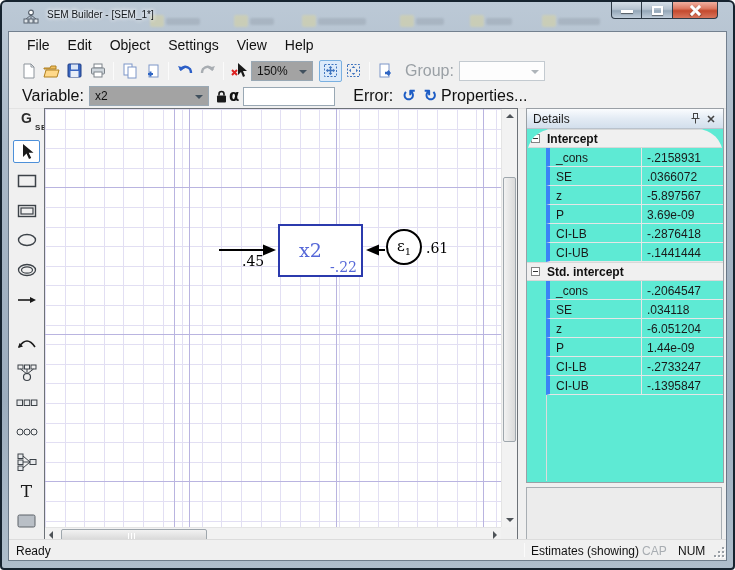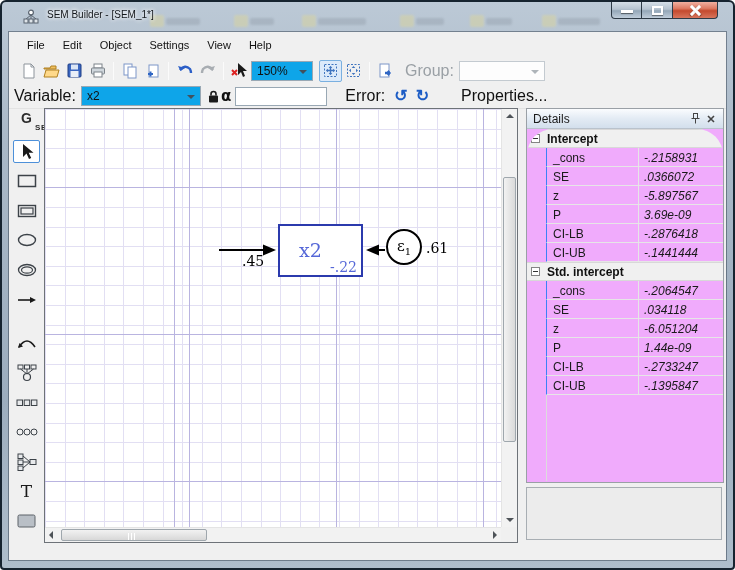--- a/index.html
+++ b/index.html
@@ -25,27 +25,27 @@
     background:linear-gradient(180deg,#f0b0a0 0%,#dd7a63 40%,#c44a2e 55%,#d8755c 100%); }
   .min-glyph { position:absolute; left:9px; bottom:5px; width:12px; height:3px; background:#fff; box-shadow:0 1px 1px rgba(0,0,0,.5); }
   .max-glyph { position:absolute; left:10px; top:4px; width:11px; height:9px; border:2px solid #fff; box-shadow:0 1px 1px rgba(0,0,0,.4); }
   .x-glyph { position:absolute; left:16px; top:3px; width:13px; height:11px; }
   .x-glyph:before,.x-glyph:after { content:""; position:absolute; left:5px; top:-1px; width:3px; height:13px; background:#fff; box-shadow:0 1px 1px rgba(0,0,0,.4); }
   .x-glyph:before { transform:rotate(45deg); } .x-glyph:after { transform:rotate(-45deg); }
 
   .content { position:absolute; left:7px; top:30px; right:7px; bottom:8px; background:#f0f0f0; outline:1px solid rgba(30,45,60,.45); }
 
   .menubar { position:absolute; left:0; top:0; right:0; height:25px; display:flex; align-items:center; padding-left:9px; }
-  .menu-item { font-size:11px; color:#111; padding:4px 9px; }
+  .menu-item { font-size:14px; color:#111; padding:4px 9px; }
 
   .toolbar1 { position:absolute; left:0; top:25px; right:0; height:27px; display:flex; align-items:center; padding-left:8px; }
-  .toolbar2 { position:absolute; left:0; top:52px; right:0; height:25px; display:flex; align-items:center; border-bottom:1px solid #e3e3e3; }
+  .toolbar2 { position:absolute; left:0; top:52px; right:0; height:25px; display:flex; align-items:center; padding-left:8px; border-bottom:1px solid #e3e3e3; }
   .tbtn { width:23px; height:22px; display:flex; align-items:center; justify-content:center; }
   .tsep { width:1px; height:18px; background:#d2d2d2; border-right:1px solid #fbfbfb; margin:0 4px; }
-  .combo { height:20px; background:#0ea5e9; border:1px solid #99a8b4; display:flex; align-items:center; font-size:12px; color:#111; position:relative; padding-left:5px; }
+  .combo { height:20px; background:#a3a3a3; border:1px solid #99a8b4; display:flex; align-items:center; font-size:12px; color:#111; position:relative; padding-left:5px; }
   .combo .arr { position:absolute; right:5px; top:8px; width:0; height:0; border:4px solid transparent; border-top-color:#41515e; }
   .combo.disabled { background:#fdfdfd; border-color:#c3cad0; color:#9aa0a5; }
   .combo.disabled .arr { border-top-color:#aeb4b9; }
   .tb-label { font-size:16px; color:#111; margin:0 5px; }
   .tb-label.gray { color:#9aa0a5; }
   .fitbtn { width:23px; height:22px; display:flex; align-items:center; justify-content:center; border:1px solid transparent; }
   .fitbtn.active { border:1px solid #7ab0e0; background:#dceafa; border-radius:2px; }
   .rot { font-size:16px; font-weight:bold; color:#1c5cc5; margin:0 4px; line-height:1; }
   .alpha { font-size:15px; font-weight:bold; color:#111; margin:0 4px 0 2px; font-family:"DejaVu Sans",sans-serif; }
   .txtinput { width:92px; height:19px; border:1px solid #99a8b4; background:#fff; font-size:12px; padding:0 3px; }
@@ -78,35 +78,35 @@
 
   .vscroll { position:absolute; right:0; top:0; width:16px; height:418px; background:#f2f2f2; border-left:1px solid #e4e4e4; }
   .hscroll { position:absolute; left:0; bottom:0; height:15px; width:456px; background:#f2f2f2; border-top:1px solid #e4e4e4; }
   .scorner { position:absolute; right:0; bottom:0; width:16px; height:15px; background:#f0f0f0; }
   .sthumb { position:absolute; background:linear-gradient(90deg,#f2f2f2,#dadada); border:1px solid #9fa7ad; border-radius:2px; }
   .sthumb.h { background:linear-gradient(180deg,#f2f2f2,#d8d8d8); }
   .sarrow { position:absolute; width:0; height:0; border:4px solid transparent; }
   .grip { position:absolute; display:flex; gap:2px; }
   .grip i { width:1px; height:7px; background:#9aa1a7; border-right:1px solid #fff; }
 
-  .details { position:absolute; left:517px; top:76px; width:198px; height:375px; border:1px solid #9aa0a6; background:#f0abfc; }
+  .details { position:absolute; left:517px; top:76px; width:198px; height:375px; border:1px solid #9aa0a6; background:#5eead4; }
   .details-header { position:absolute; left:0; top:0; right:0; height:20px;
     background:linear-gradient(180deg,#fafcfe 0%,#e3ebf4 50%,#d3dfec 100%); border-bottom:1px solid #b9c2cc;
     display:flex; align-items:center; padding:0 4px; }
   .details-title { font-size:12px; color:#1a1a1a; flex:1; padding-left:2px; }
   .dh-btn { width:16px; height:14px; display:flex; align-items:center; justify-content:center; color:#444; }
   .details-body { position:absolute; left:0; top:20px; right:0; bottom:0; overflow:hidden;border-radius:26px; }
   .sect-head { position:relative; height:19px; background:#f0f0f0; border-top:1px solid #d8d8d8; border-bottom:1px solid #d8d8d8;
     display:flex; align-items:center; }
   .expander { width:9px; height:9px; border:1px solid #848484; background:#fff; margin:0 7px 0 4px; position:relative; }
   .expander:before { content:""; position:absolute; left:1px; top:3px; width:5px; height:1px; background:#333; }
   .sect-title { font-size:12px; font-weight:bold; color:#111; }
-  .drow { position:relative; height:19px; margin-left:19px; border-bottom:1px solid #e6e6e6; border-left:1px solid #3b82f6; display:flex; }
+  .drow { position:relative; height:19px; margin-left:19px; border-bottom:1px solid #e6e6e6; border-left:4px solid #3b82f6; display:flex; }
   .dlab { width:92px; font-size:12px; color:#1a1a1a; padding:3px 0 0 6px; border-right:1px solid #e6e6e6; }
-  .dval { flex:1; font-size:12px; color:#1a1a1a; padding:3px 0 0 5px;font-style:italic; }
+  .dval { flex:1; font-size:12px; color:#1a1a1a; padding:3px 0 0 5px; }
   .dtail { margin-left:19px; border-left:1px solid #dcdcdc; height:88px; }
 
   .graybox { position:absolute; left:517px; top:455px; width:196px; height:53px; background:#ececec; border:1px solid #a8aeb3; }
 
   .statusbar { position:absolute; left:0; bottom:0; right:0; height:21px; border-top:1px solid #dcdcdc; background:#f0f0f0; }
   .status-text { position:absolute; top:4px; font-size:12px; color:#111; }
   .sdiv { position:absolute; top:3px; width:1px; height:14px; background:#cfcfcf; border-right:1px solid #fbfbfb; }
   .resize-grip { position:absolute; right:2px; bottom:3px; width:13px; height:13px; }
   .resize-grip span { position:absolute; width:2px; height:2px; background:#9aa0a6; box-shadow:1px 1px 0 #fff; }
 
@@ -266,21 +266,21 @@
         <svg class="iconsvg" width="11" height="13" viewBox="0 0 11 13">
             <rect x="1" y="5.5" width="9" height="7" rx="1" fill="#1a1a1a"></rect>
             <path d="M3 5.5 v-1.5 a2.5 2.5 0 0 1 5 0 v1.5" fill="none" stroke="#1a1a1a" stroke-width="1.6"></path>
           </svg>
       </span>
       <span class="alpha">α</span>
       <input class="txtinput" value="" style="">
       <span class="tb-label" style="margin-left:18px">Error:</span>
       <span class="rot">↺</span>
       <span class="rot">↻</span>
-      <span class="tb-label" style="margin-left:28px">Properties...</span>
+      <span class="tb-label" style="margin-left:0">Properties...</span>
     </div>
 
     <div class="toolcol">
       <div class="gsem">
         <span class="g">G</span>
         <span class="sem">SEM</span>
       </div>
       <div class="tool selected">
         <svg class="iconsvg" width="16" height="17" viewBox="0 0 16 17">
             <path d="M4 1 L4 14 L7.5 10.5 L10 16 L12.2 15 L9.7 9.8 L14.5 9.8 Z" fill="#1a1a1a"></path>
@@ -471,15 +471,30 @@
         <div class="drow">
             <span class="dlab">CI-UB</span>
             <span class="dval">-.1395847</span>
           </div>
         <div class="dtail"></div>
       </div>
     </div>
 
     <div class="graybox"></div>
 
+    <div class="statusbar">
+      <span class="status-text" style="left:7px">Ready</span>
+      <span class="sdiv" style="left:515px"></span>
+      <span class="status-text" style="left:522px">Estimates (showing)</span>
+      <span class="status-text" style="left:633px;color:#a8adb2">CAP</span>
+      <span class="status-text" style="left:669px">NUM</span>
+      <span class="resize-grip">
+        <span style="right:0;bottom:0"></span>
+          <span style="right:4px;bottom:0"></span>
+          <span style="right:8px;bottom:0"></span>
+        <span style="right:0;bottom:4px"></span>
+          <span style="right:4px;bottom:4px"></span>
+        <span style="right:0;bottom:8px"></span>
+      </span>
+    </div>
 
   </div>
 </div>
 
 </body></html>

